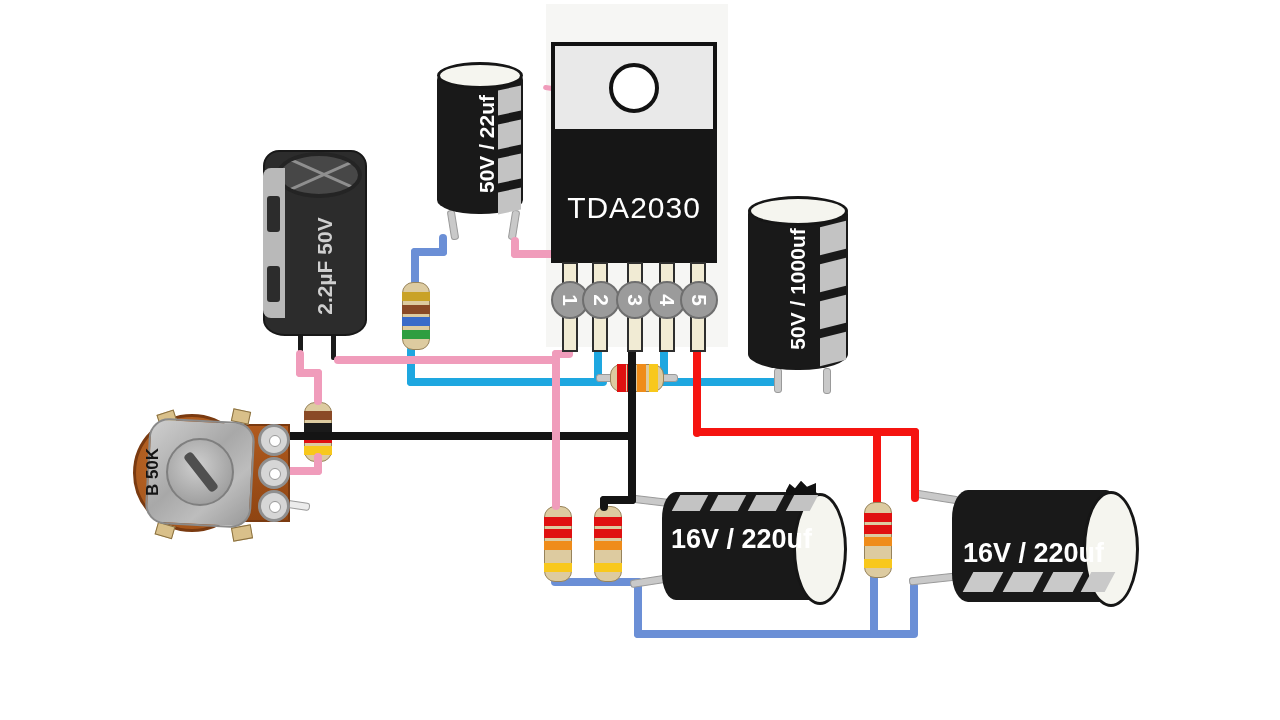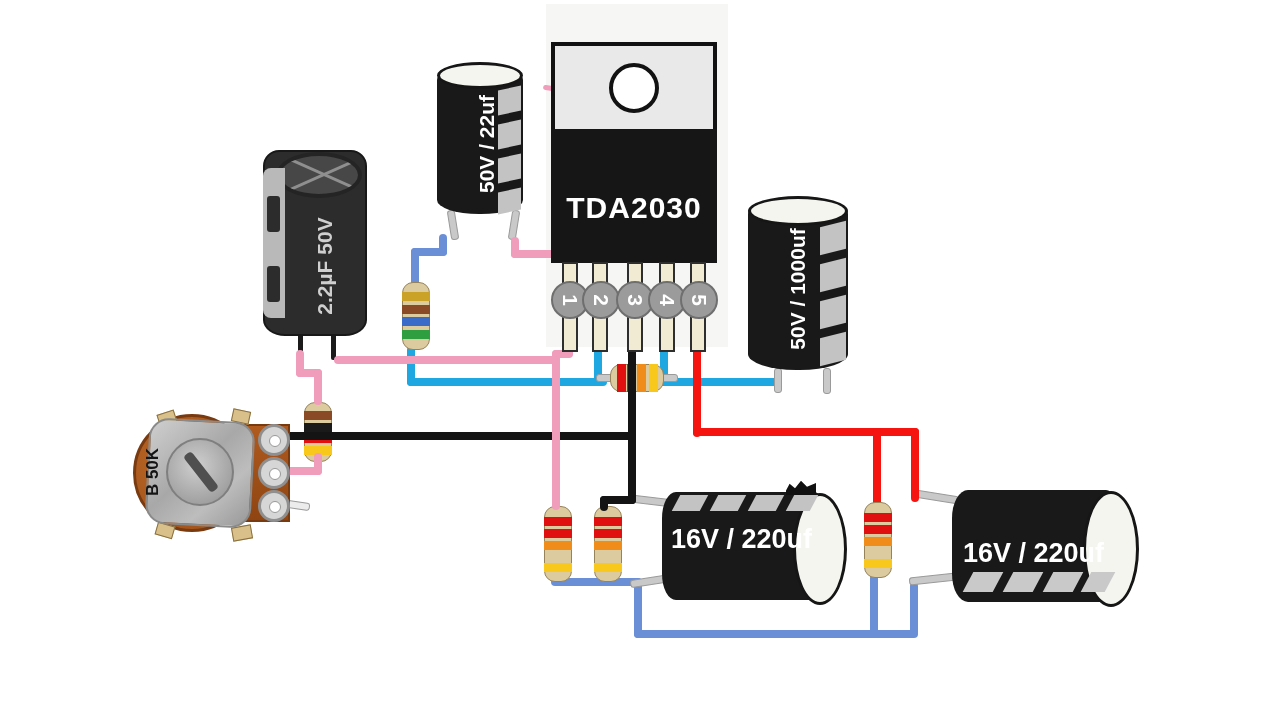--- a/index.html
+++ b/index.html
@@ -134,21 +134,21 @@
     <div class="band" style="top: 10px; background: rgb(224, 16, 16);"></div>
     <div class="band" style="top: 22px; background: rgb(224, 16, 16);"></div>
     <div class="band" style="top: 34px; background: rgb(239, 140, 26);"></div>
     <div class="band" style="top: 56px; background: rgb(248, 200, 28);"></div>
   </div>
 
   <div class="abs" style="left:546px;top:4px;width:182px;height:343px;background:#f6f6f4;z-index:1;"></div>
   <div class="abs" style="left:551px;top:42px;width:166px;height:91px;background:#e9e9e9;border:4px solid #121212;box-sizing:border-box;z-index:9;"></div>
   <div class="abs" style="left:609px;top:63px;width:50px;height:50px;background:#fff;border:4px solid #121212;border-radius:50%;box-sizing:border-box;z-index:10;"></div>
   <div class="abs" style="left:551px;top:129px;width:166px;height:134px;background:#161616;z-index:9;display:flex;align-items:flex-end;justify-content:center;">
-    <span style="color:#fff;font-weight:bold;font-size:30px;margin-bottom:38px;letter-spacing:1px;">TDA2030</span>
+    <span style="color:#fff;font-weight:normal;font-size:30px;margin-bottom:38px;letter-spacing:1px;">TDA2030</span>
   </div>
   <div class="pin" style="left:562px;"></div>
   <div class="pin" style="left:592px;"></div>
   <div class="pin" style="left:627px;"></div>
   <div class="pin" style="left:659px;"></div>
   <div class="pin" style="left:690px;"></div>
   <div class="pincircle" style="left:551px;">
       <span>1</span>
     </div>
   <div class="pincircle" style="left:582px;">

